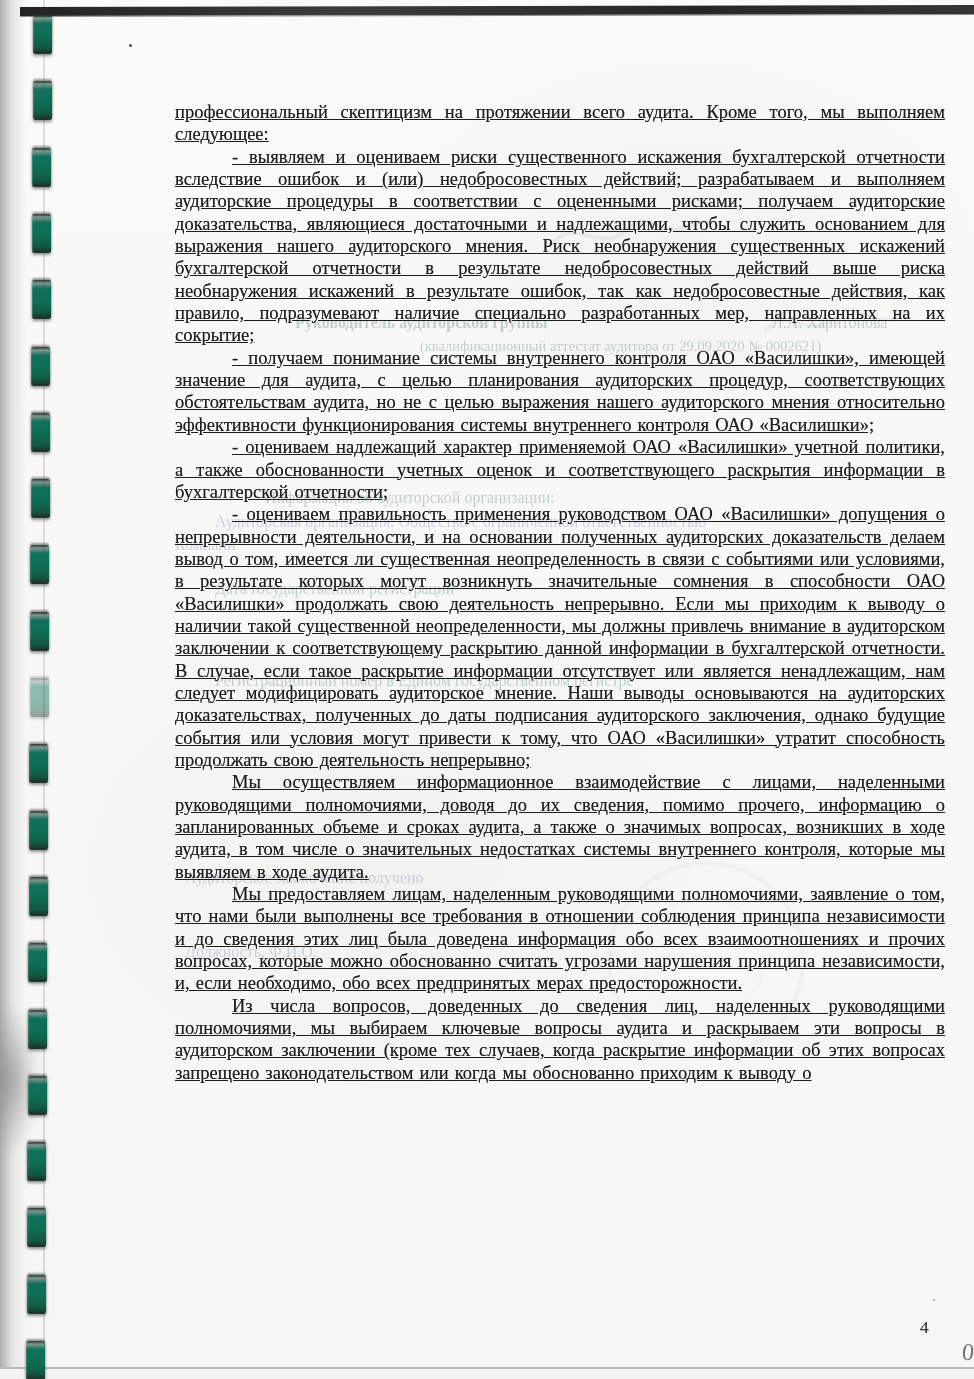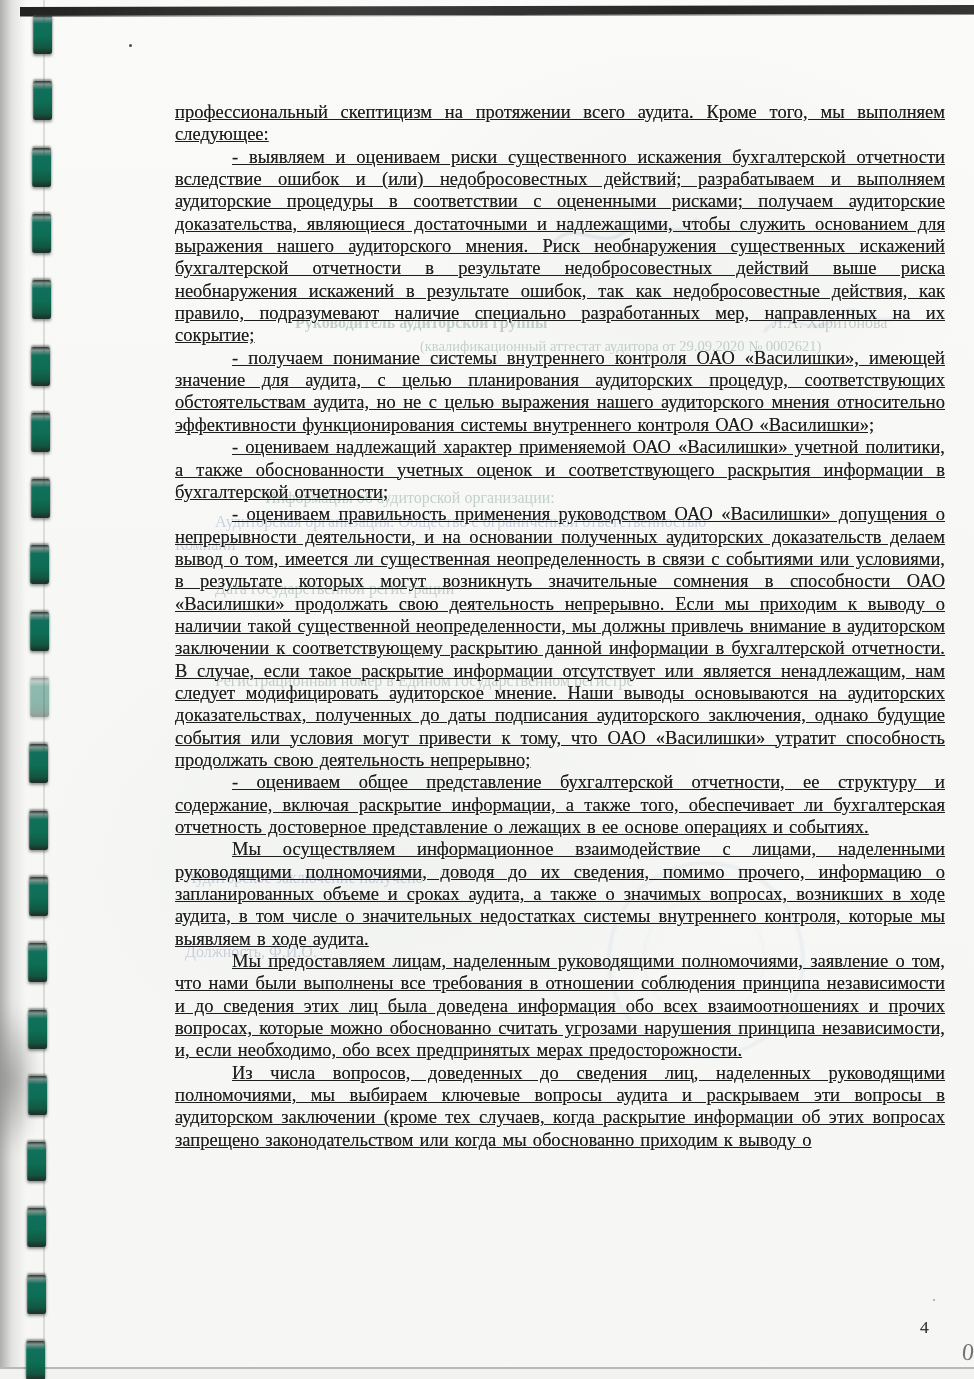--- a/index.html
+++ b/index.html
@@ -77,21 +77,20 @@
   <svg class="squiggle" style="left:760px;top:292px;" width="150" height="60">
     <path d="M4,40 C26,10 50,52 78,24 C98,4 120,46 146,18" fill="none" stroke="rgba(70,100,160,0.14)" stroke-width="2.2"></path>
   </svg>
 
   <div class="text-block">
     <p class="para no-indent">профессиональный скептицизм на протяжении всего аудита. Кроме того, мы выполняем следующее:</p>
     <p class="para">- выявляем и оцениваем риски существенного искажения бухгалтерской отчетности вследствие ошибок и (или) недобросовестных действий; разрабатываем и выполняем аудиторские процедуры в соответствии с оцененными рисками; получаем аудиторские доказательства, являющиеся достаточными и надлежащими, чтобы служить основанием для выражения нашего аудиторского мнения. Риск необнаружения существенных искажений бухгалтерской отчетности в результате недобросовестных действий выше риска необнаружения искажений в результате ошибок, так как недобросовестные действия, как правило, подразумевают наличие специально разработанных мер, направленных на их сокрытие;</p>
     <p class="para">- получаем понимание системы внутреннего контроля ОАО «Василишки», имеющей значение для аудита, с целью планирования аудиторских процедур, соответствующих обстоятельствам аудита, но не с целью выражения нашего аудиторского мнения относительно эффективности функционирования системы внутреннего контроля ОАО «Василишки»;</p>
     <p class="para">- оцениваем надлежащий характер применяемой ОАО «Василишки» учетной политики, а также обоснованности учетных оценок и соответствующего раскрытия информации в бухгалтерской отчетности;</p>
     <p class="para">- оцениваем правильность применения руководством ОАО «Василишки» допущения о непрерывности деятельности, и на основании полученных аудиторских доказательств делаем вывод о том, имеется ли существенная неопределенность в связи с событиями или условиями, в результате которых могут возникнуть значительные сомнения в способности ОАО «Василишки» продолжать свою деятельность непрерывно. Если мы приходим к выводу о наличии такой существенной неопределенности, мы должны привлечь внимание в аудиторском заключении к соответствующему раскрытию данной информации в бухгалтерской отчетности. В случае, если такое раскрытие информации отсутствует или является ненадлежащим, нам следует модифицировать аудиторское мнение. Наши выводы основываются на аудиторских доказательствах, полученных до даты подписания аудиторского заключения, однако будущие события или условия могут привести к тому, что ОАО «Василишки» утратит способность продолжать свою деятельность непрерывно;</p>
-    <p class="para">- оцениваем общее представление бухгалтерской отчетности, ее структуру и содержание, включая раскрытие информации, а также того, обеспечивает ли бухгалтерская отчетность достоверное представление о лежащих в ее основе операциях и событиях.</p>
     <p class="para">Мы осуществляем информационное взаимодействие с лицами, наделенными руководящими полномочиями, доводя до их сведения, помимо прочего, информацию о запланированных объеме и сроках аудита, а также о значимых вопросах, возникших в ходе аудита, в том числе о значительных недостатках системы внутреннего контроля, которые мы выявляем в ходе аудита.</p>
     <p class="para">Мы предоставляем лицам, наделенным руководящими полномочиями, заявление о том, что нами были выполнены все требования в отношении соблюдения принципа независимости и до сведения этих лиц была доведена информация обо всех взаимоотношениях и прочих вопросах, которые можно обоснованно считать угрозами нарушения принципа независимости, и, если необходимо, обо всех предпринятых мерах предосторожности.</p>
     <p class="para">Из числа вопросов, доведенных до сведения лиц, наделенных руководящими полномочиями, мы выбираем ключевые вопросы аудита и раскрываем эти вопросы в аудиторском заключении (кроме тех случаев, когда раскрытие информации об этих вопросах запрещено законодательством или когда мы обоснованно приходим к выводу о</p>
   </div>
 
   <div class="page-number">4</div>
   <div class="corner-mark">0</div>
 
   <div class="left-outer"></div>
   <div class="bottom-left-shadow"></div>

